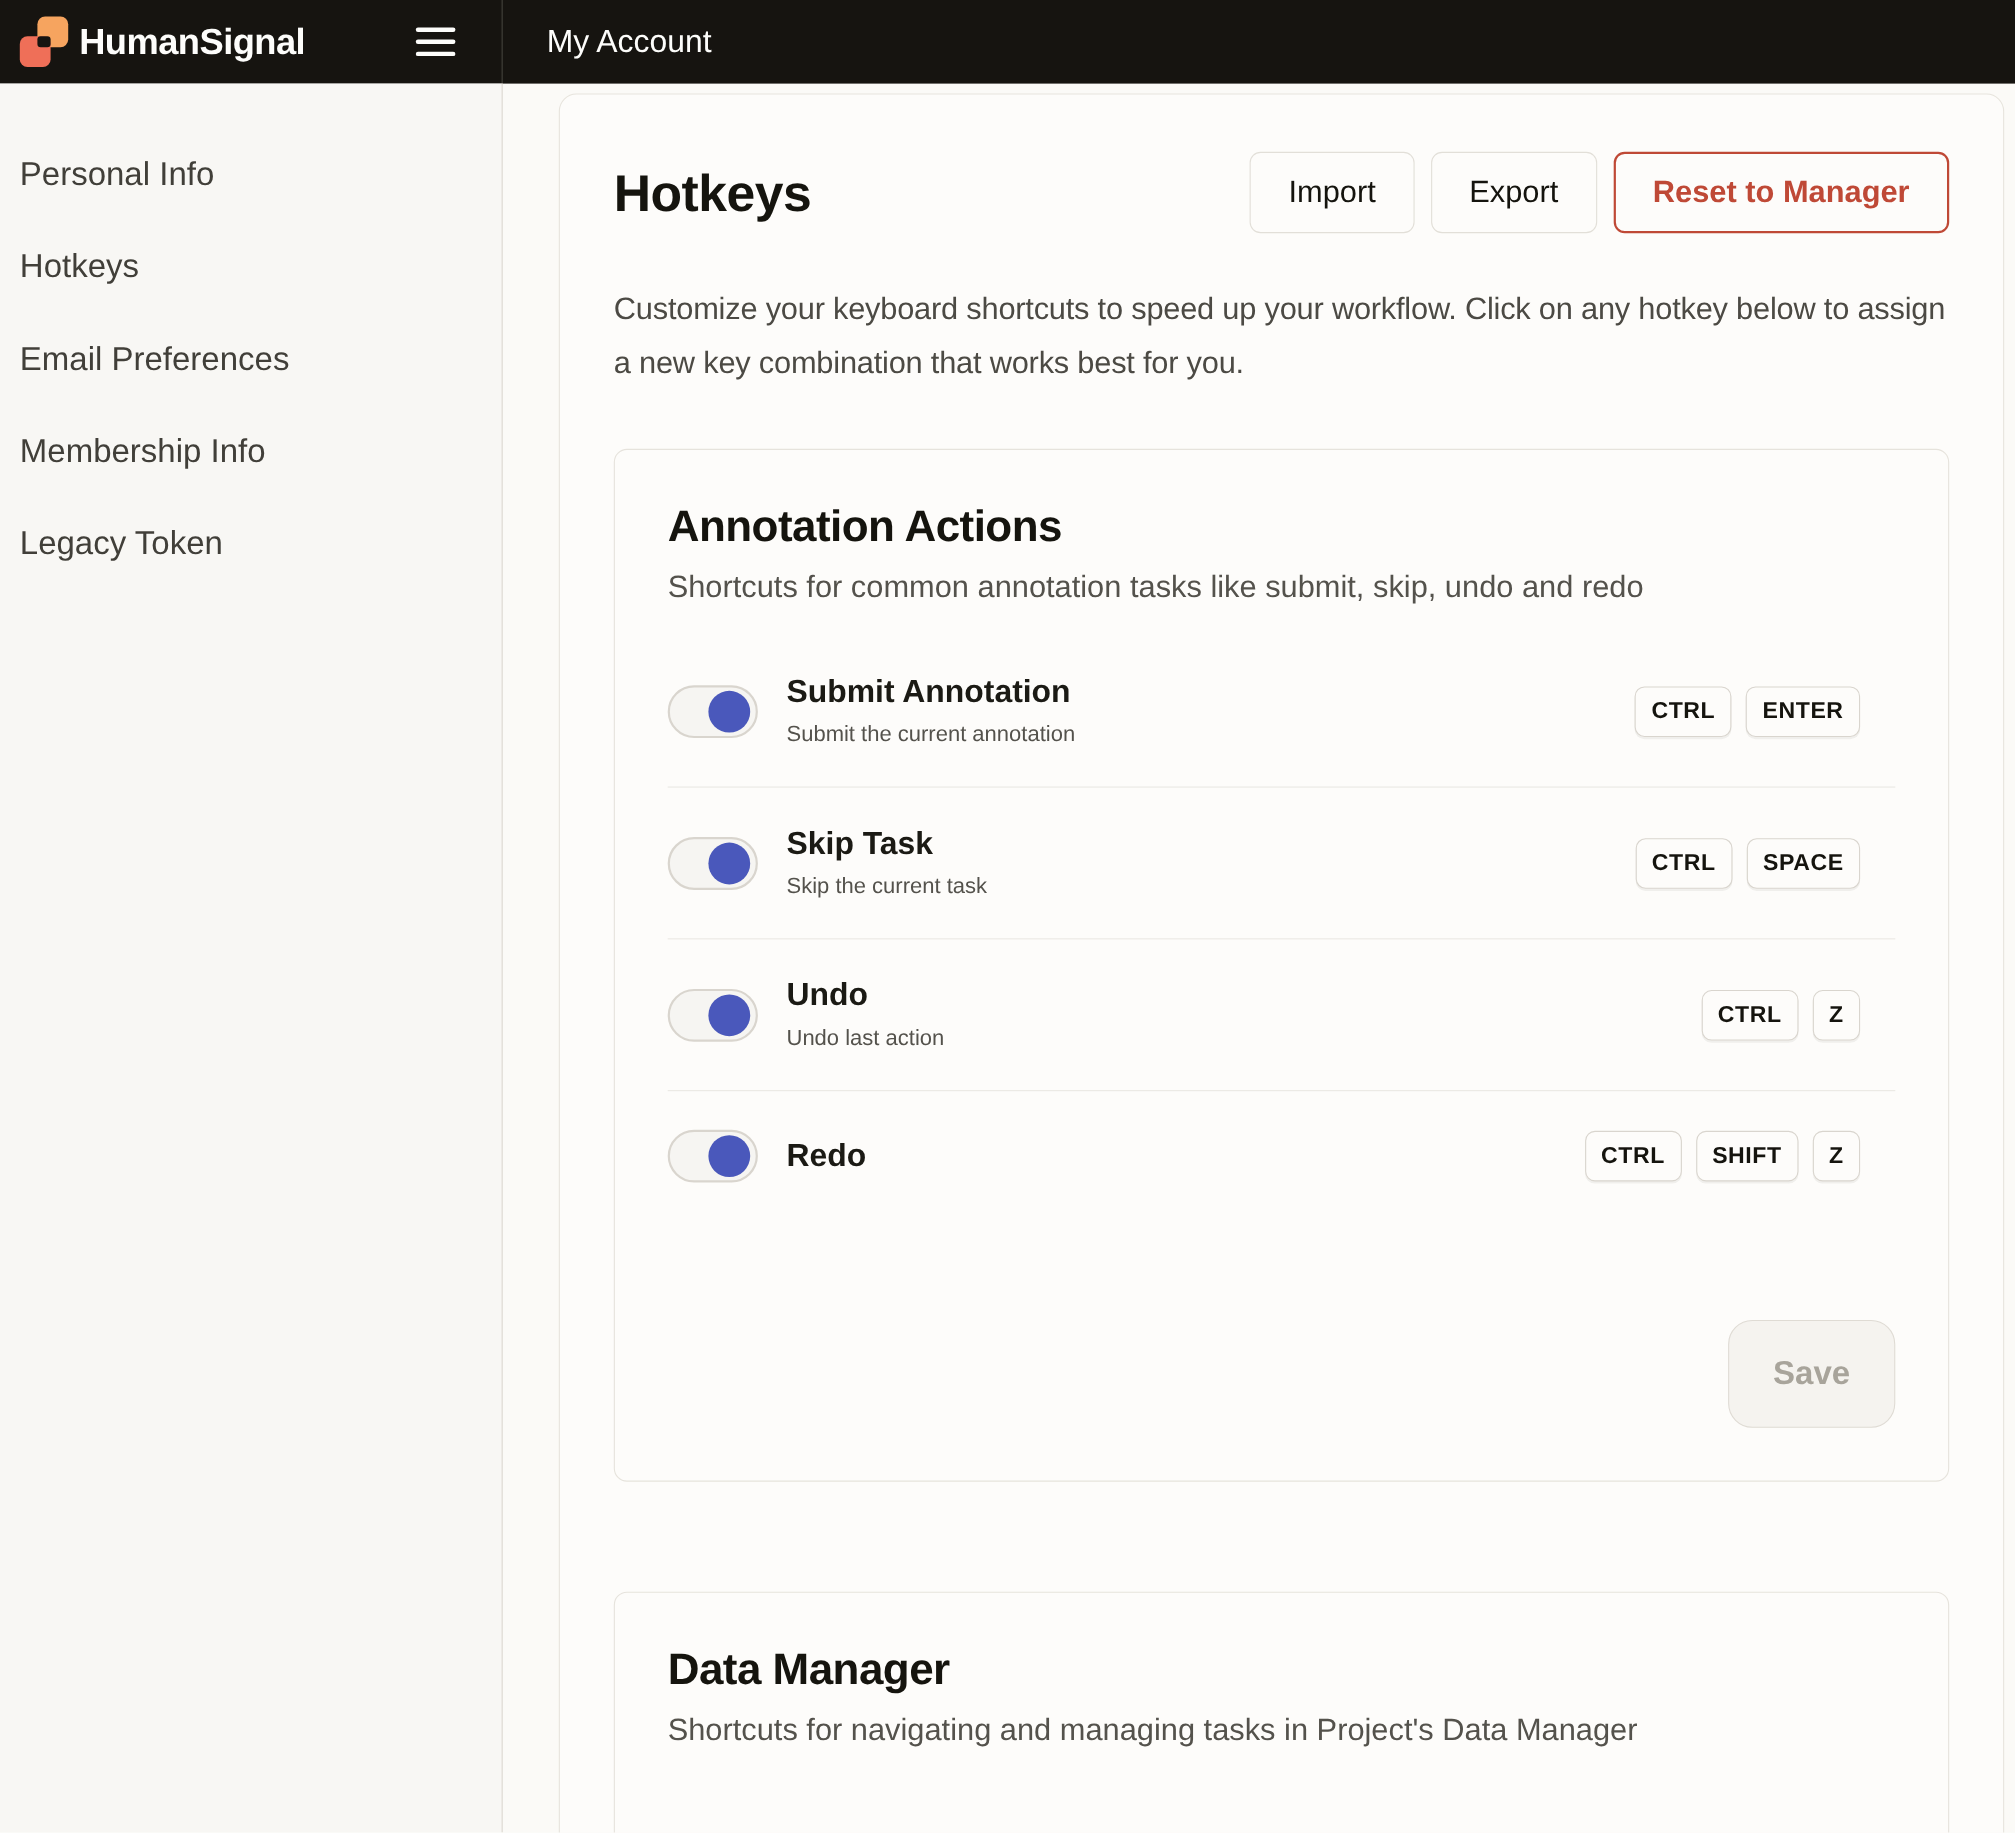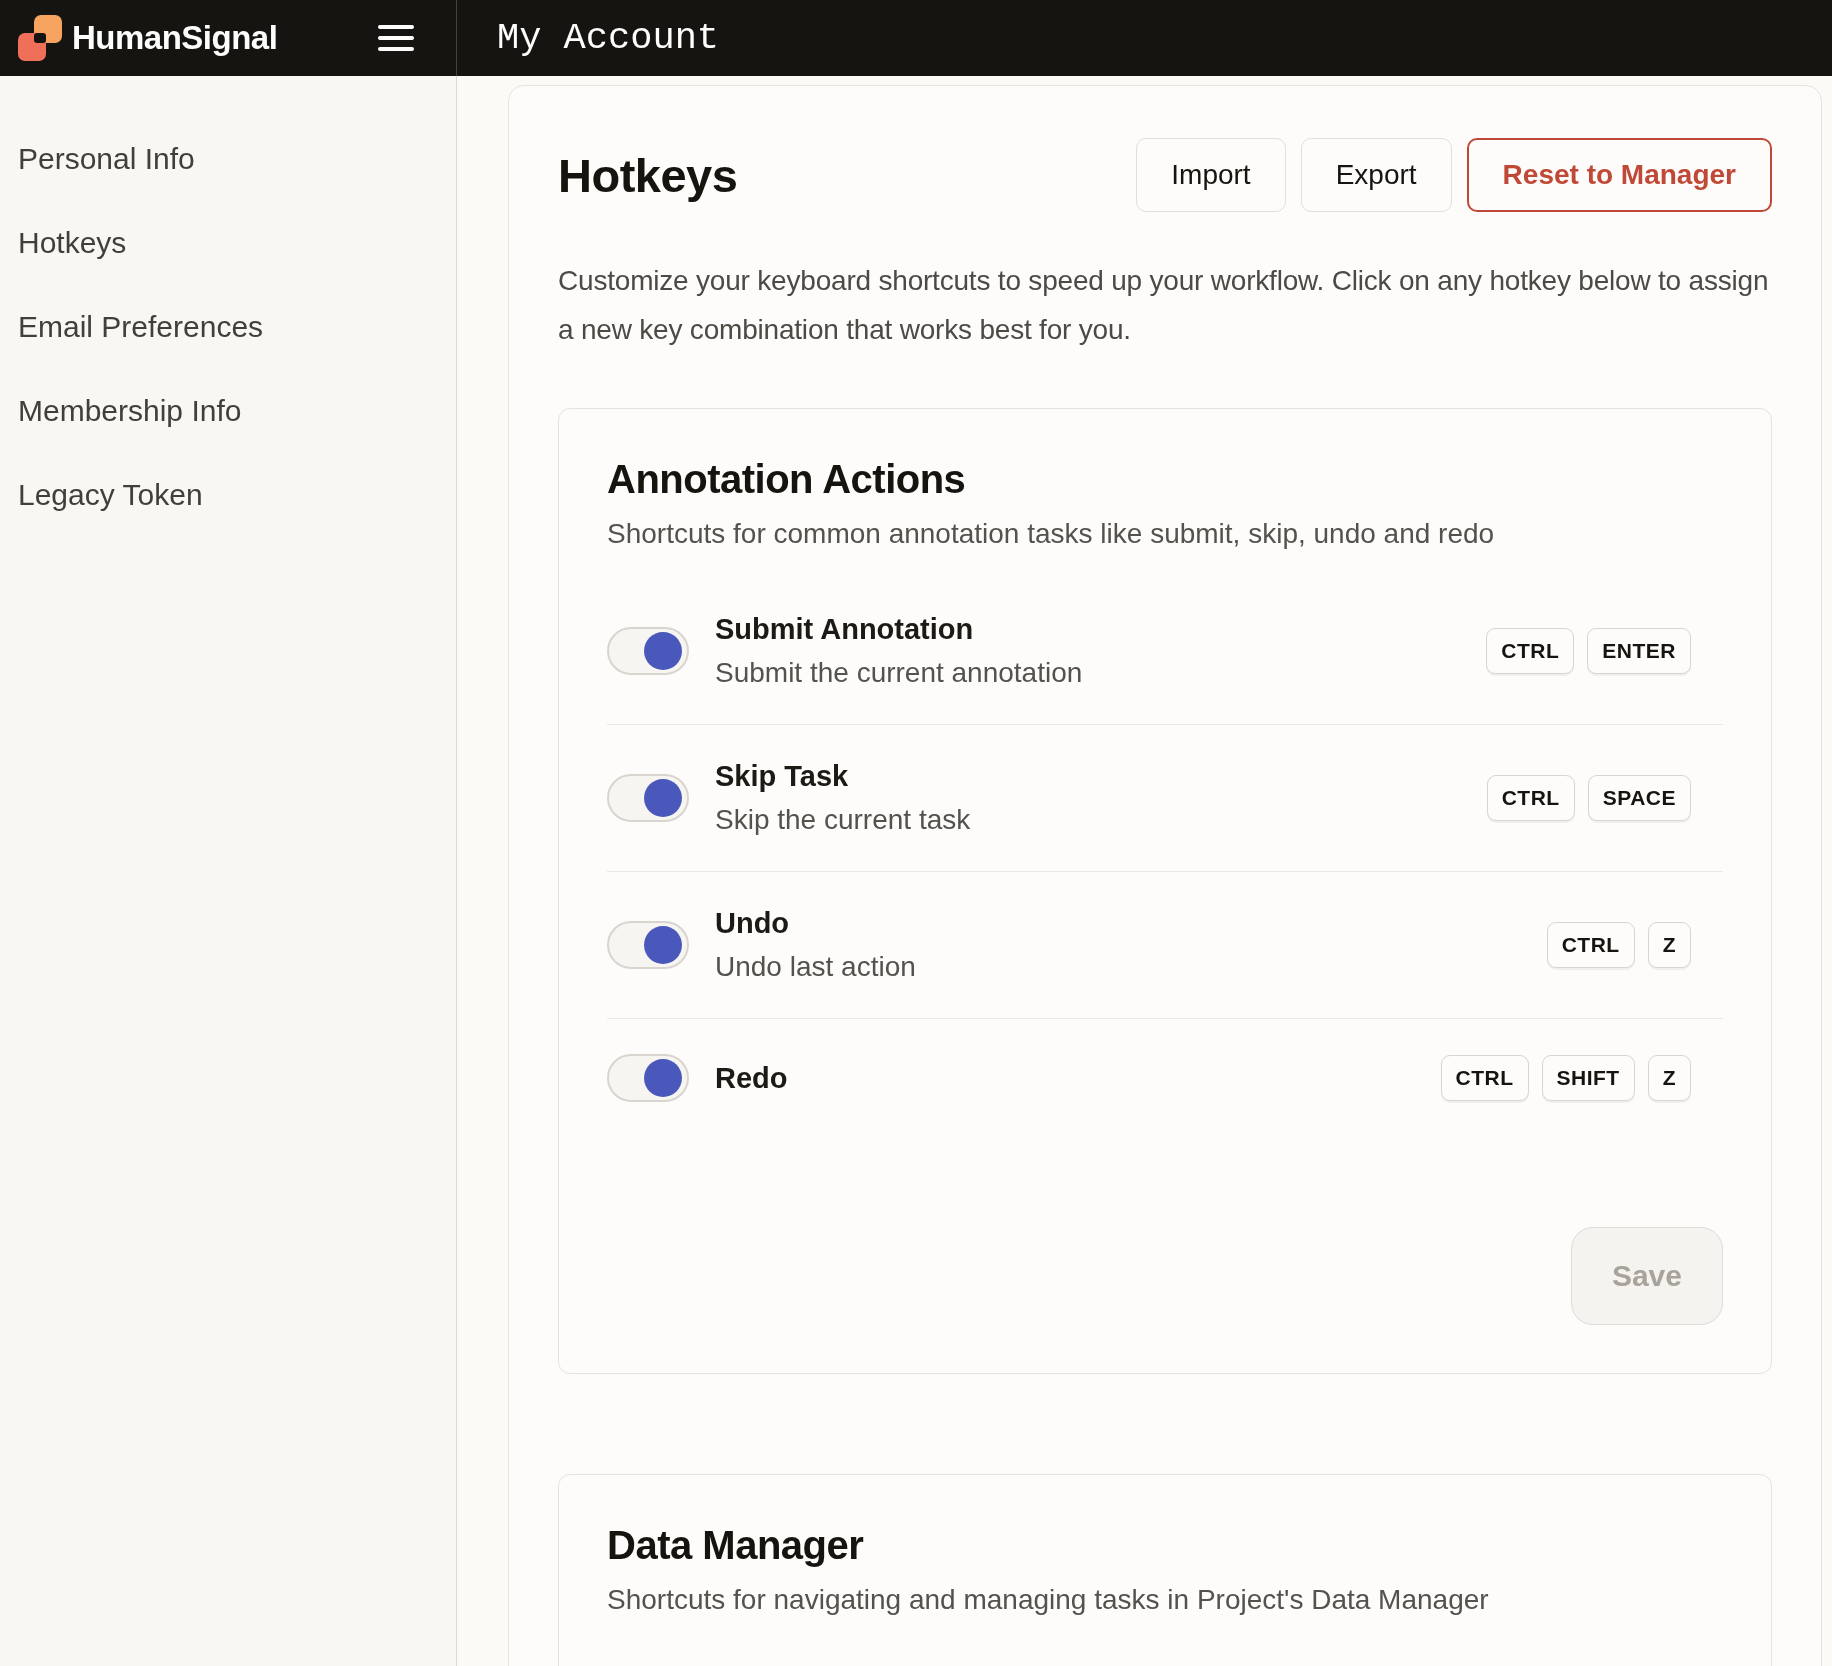--- a/index.html
+++ b/index.html
@@ -25,21 +25,21 @@
   .logo { position:relative; width:44px; height:46px; display:inline-block; }
   .logo i { position:absolute; display:block; }
   .logo .sq-a { right:0; top:0; width:28px; height:28px; border-radius:7px; background:var(--brand_orange,#f6a45f); }
   .logo .sq-b { left:0; bottom:0; width:28px; height:28px; border-radius:7px; background:var(--brand_salmon,#ef6f58); }
   .logo .sq-x { left:16px; top:18px; width:12px; height:10px; border-radius:3px; background:var(--topbar_bg,#161410); }
   .brand-name { color:#fdfdfb; font-size:33px; font-weight:600; letter-spacing:-0.5px; }
   .hamburger { background:none; border:none; cursor:pointer; display:flex; flex-direction:column; gap:7px; padding:4px 0; }
   .hamburger i { display:block; width:36px; height:4px; border-radius:2px; background:#fdfdfb; }
   .topbar-title {
     flex:1; display:flex; align-items:center;
-    padding-left:40px; color:#fdfdfb; font-size:37px; font-weight:500;font-family:Liberation Mono, monospace;
+    padding-left:40px; color:#fdfdfb; font-size:29px; font-weight:500;
   }
 
   
   .layout { display:flex; height:1590px; }
   .sidebar {
     width:457px; flex:0 0 457px;
     background:var(--sidebar_bg,#f8f7f4);
     border-right:1px solid #dcd8d1;
     padding-top:16px;
   }
@@ -93,21 +93,21 @@
     position:relative; flex:0 0 82px; width:82px; height:48px;
     background:#f6f5f2; border:2px solid #d9d5ce; border-radius:26px; cursor:pointer;
   }
   .toggle .knob {
     position:absolute; top:3px; width:38px; height:38px; border-radius:50%;
     background:var(--toggle_blue,#4a58bb);
   }
   .toggle.on .knob { right:5px; }
   .row-text { flex:1; }
   .row-title { font-size:29px; font-weight:700; color:#1b1a14; }
-  .row-desc { margin-top:11px; font-size:28px; color:var(--text_secondary,#54524c); }
+  .row-desc { margin-top:11px; font-size:20px; color:var(--text_secondary,#54524c); }
   .keys { display:flex; gap:13px; margin-right:32px; }
   .keycap {
     display:inline-flex; align-items:center; justify-content:center;
     min-width:22px; height:46px; padding:0 14px;
     background:var(--card_bg,#fdfcfa);
     border:1px solid var(--keycap_border,#d9d5ce); border-radius:9px;
     box-shadow:0 2px 0 rgba(27,26,20,0.06);
     font-size:21px; font-weight:700; letter-spacing:0.5px; color:#15140e; cursor:pointer;
   }
 

